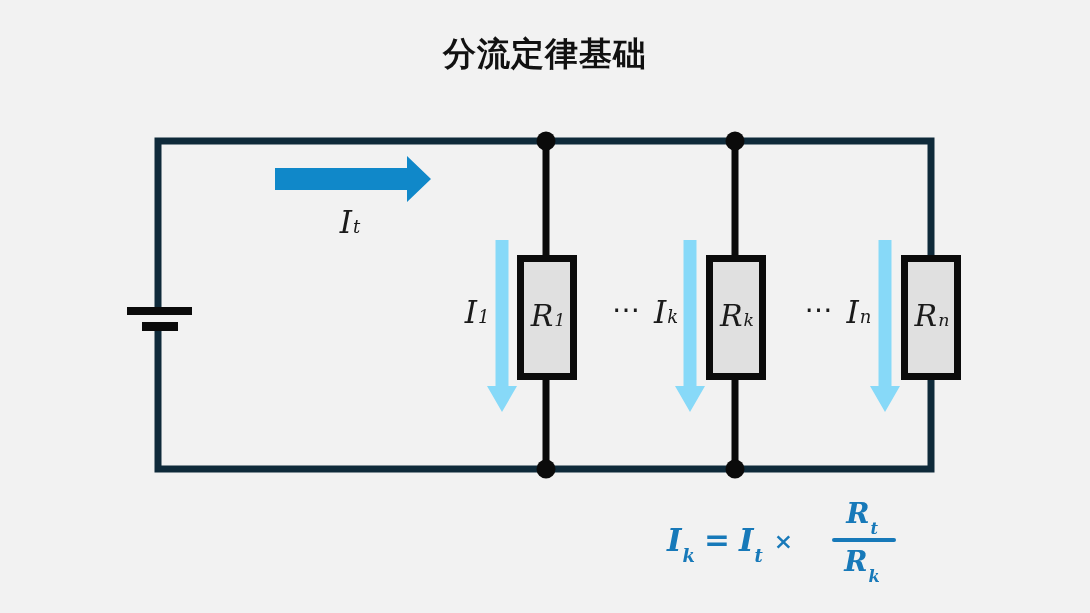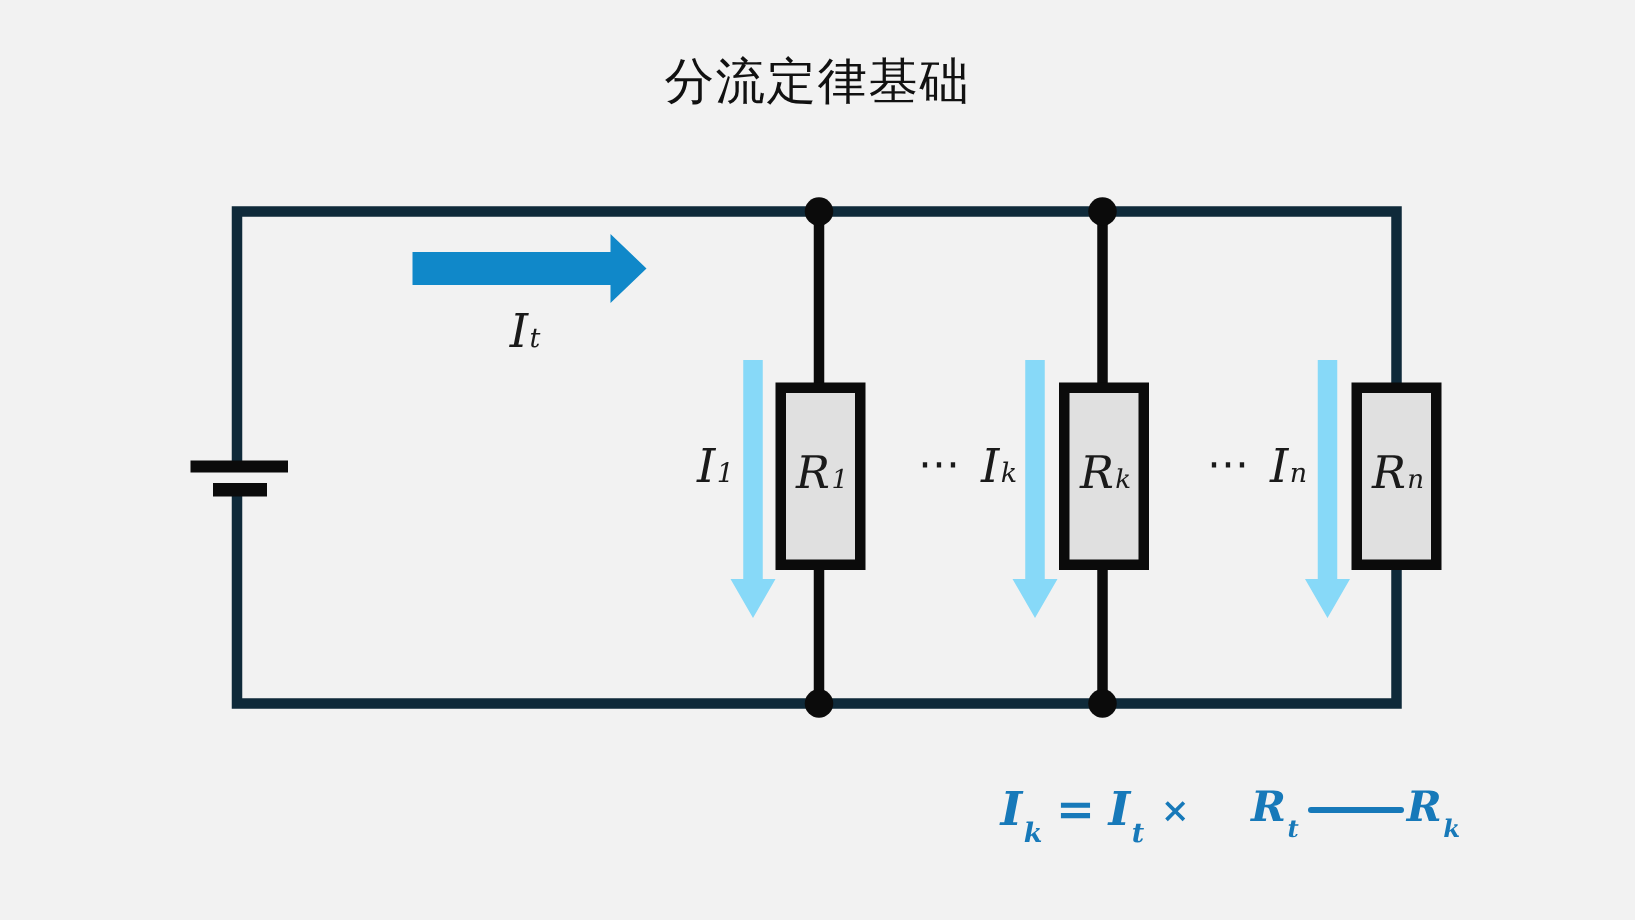--- a/index.html
+++ b/index.html
@@ -15,21 +15,21 @@
     overflow: hidden;
     font-family: "DejaVu Serif", serif;
   }
   .page-title {
     position: absolute;
     top: 32px;
     left: 0;
     width: 100%;
     text-align: center;
     font-family: "Liberation Sans", sans-serif;
-    font-weight: normal;
+    font-weight: bold;
     font-size: 33px;
     letter-spacing: 1px;
     color: #111111;
   }
   svg.circuit {
     position: absolute;
     left: 0;
     top: 0;
   }
   .mlabel {
@@ -82,21 +82,21 @@
   .formula .op {
     font-style: normal;
     font-weight: bold;
   }
   .formula .op-times {
     font-size: 23px;
     margin: 0 2px;
   }
   .formula .fraction {
     display: flex;
-    flex-direction: row;
+    flex-direction: column;
     align-items: center;
     font-size: 28px;
     margin-left: 28px;
   }
   .formula .frac-bar {
     width: 100%;
     min-width: 64px;
     height: 4px;
     background: #1779b9;
     border-radius: 2px;

